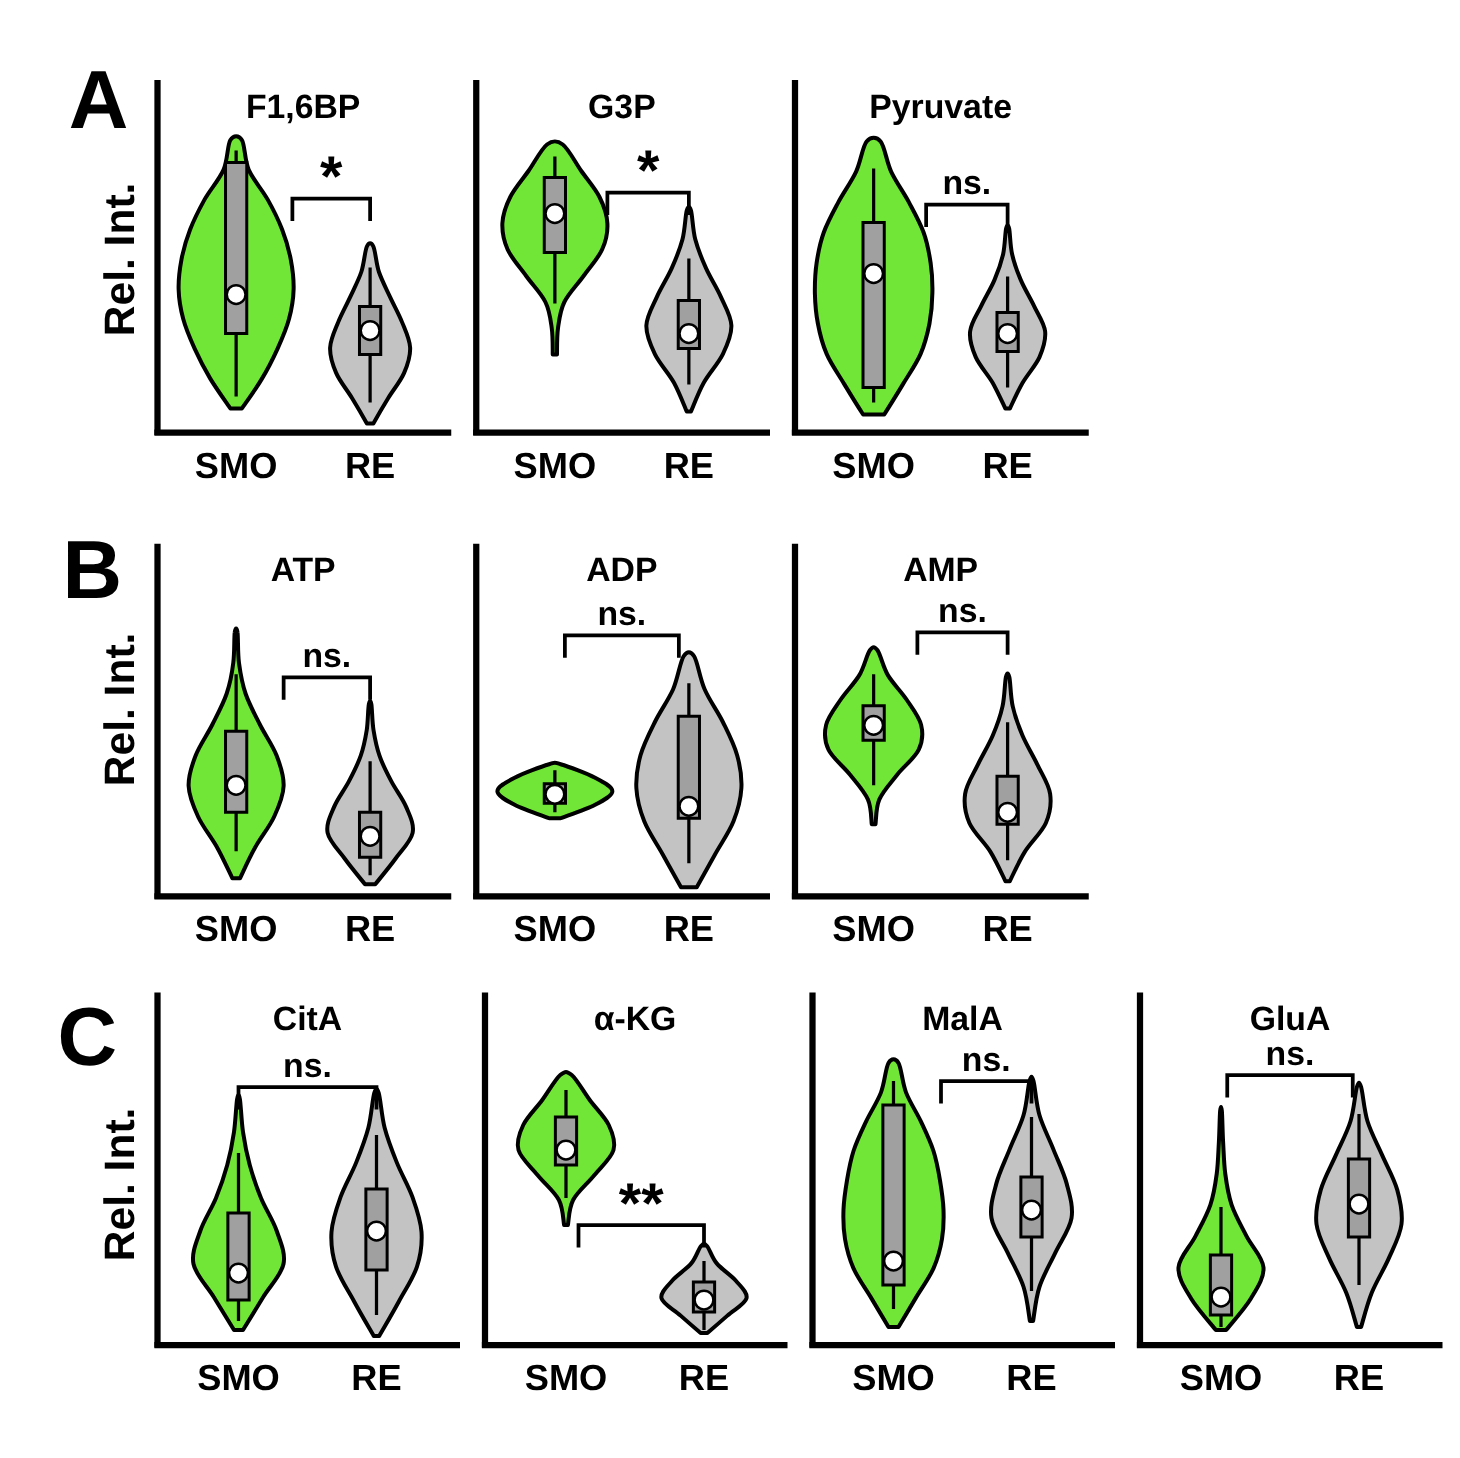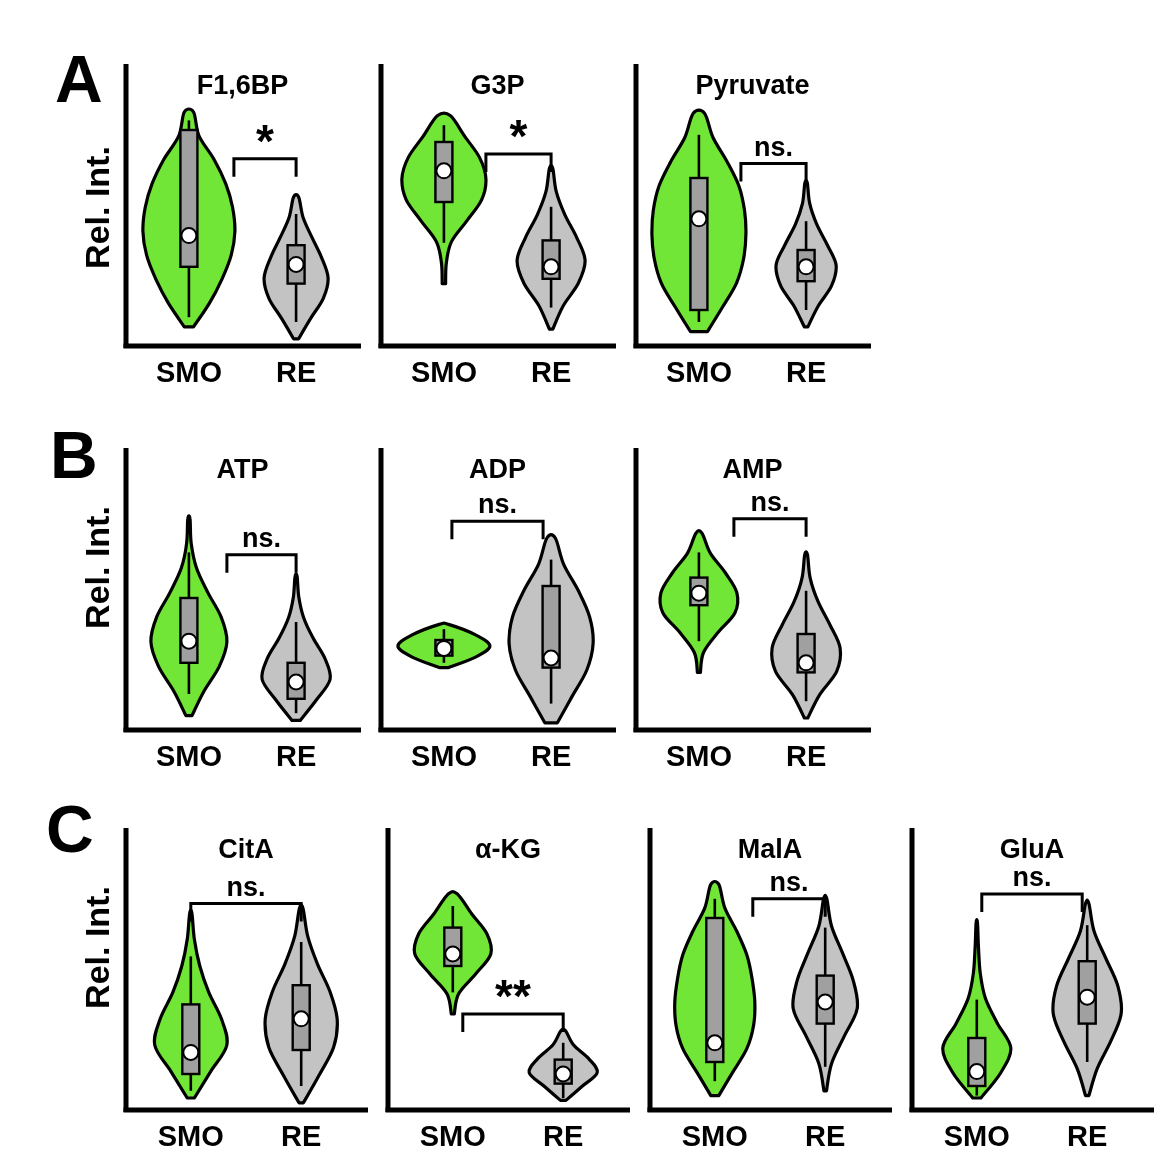--- a/index.html
+++ b/index.html
@@ -69,21 +69,21 @@
         <text x="76.91" y="366" font-size="29" text-anchor="middle">SMO</text>
         <path d="M185.9,310.8 C187.6,307.4 192.1,297.1 196.1,290.2 C200.0,283.4 206.6,276.5 209.6,269.7 C212.6,262.8 214.8,255.9 214.1,249.1 C213.3,242.2 208.3,235.4 205.1,228.5 C201.8,221.7 197.5,214.8 194.6,207.9 C191.7,201.1 189.2,194.2 187.7,187.4 C186.1,180.5 186.1,170.2 185.3,166.8 C184.5,163.4 183.7,163.4 182.9,166.8 C182.1,170.2 182.0,180.5 180.5,187.4 C178.9,194.2 176.5,201.1 173.6,207.9 C170.7,214.8 166.3,221.7 163.1,228.5 C159.8,235.4 154.8,242.2 154.1,249.1 C153.3,255.9 155.6,262.8 158.6,269.7 C161.6,276.5 168.1,283.4 172.1,290.2 C176.0,297.1 180.6,307.4 182.3,310.8 Z" fill="#c3c3c3" stroke="#000000" stroke-width="3.2" stroke-linejoin="round"></path>
         <line x1="184.09" y1="294" x2="184.09" y2="205.2" stroke="#000000" stroke-width="2.6"></line>
         <rect x="175.59" y="234" width="17" height="31.19999999999999" fill="#a0a0a0" stroke="#000000" stroke-width="2.4"></rect>
         <circle cx="184.09" cy="250.8" r="7.5" fill="#ffffff" stroke="#000000" stroke-width="2"></circle>
         <text x="184.09" y="366" font-size="29" text-anchor="middle">RE</text>
         <path d="M118.91,165.6 L118.91,147.6 L184.09,147.6 L184.09,165.6" fill="none" stroke="#000000" stroke-width="3"></path>
         <text x="151.5" y="139.6" font-size="27" text-anchor="middle">ns.</text>
       </svg>
     </div>
-  <div class="panels" id="panel-row-1" style="top:400px">
+  <div class="panels" id="panel-row-1" style="top:387px">
       <svg width="255" height="380" viewBox="0 0 255 380">
         <line x1="14" y1="48" x2="14" y2="332" stroke="#000000" stroke-width="5"></line>
         <line x1="11.5" y1="330" x2="249" y2="330" stroke="#000000" stroke-width="5"></line>
         <text x="130.5" y="78" font-size="27" text-anchor="middle">ATP</text>
         <path d="M80.0,315.6 C82.0,311.5 87.5,299.2 92.1,291.0 C96.7,282.8 103.5,274.6 107.3,266.4 C111.1,258.2 114.6,250.0 114.9,241.8 C115.2,233.6 112.4,225.4 109.2,217.2 C106.0,209.0 100.0,200.8 95.9,192.6 C91.8,184.4 87.3,176.2 84.5,168.0 C81.7,159.8 80.3,151.6 79.2,143.4 C78.1,135.2 78.6,122.9 78.0,118.8 C77.5,114.7 76.3,114.7 75.8,118.8 C75.2,122.9 75.7,135.2 74.6,143.4 C73.6,151.6 72.1,159.8 69.3,168.0 C66.5,176.2 62.0,184.4 57.9,192.6 C53.8,200.8 47.8,209.0 44.6,217.2 C41.4,225.4 38.6,233.6 38.9,241.8 C39.2,250.0 42.7,258.2 46.5,266.4 C50.3,274.6 57.1,282.8 61.7,291.0 C66.3,299.2 71.8,311.5 73.9,315.6 Z" fill="#72e636" stroke="#000000" stroke-width="3.2" stroke-linejoin="round"></path>
         <line x1="76.91" y1="294" x2="76.91" y2="152.4" stroke="#000000" stroke-width="2.6"></line>
         <rect x="68.41" y="198" width="17" height="64.80000000000001" fill="#a0a0a0" stroke="#000000" stroke-width="2.4"></rect>
         <circle cx="76.91" cy="241.2" r="7.5" fill="#ffffff" stroke="#000000" stroke-width="2"></circle>
         <text x="76.91" y="366" font-size="29" text-anchor="middle">SMO</text>
         <path d="M188.2,320.4 C190.9,317.0 199.5,306.7 204.5,299.8 C209.5,293.0 216.7,286.1 218.1,279.3 C219.5,272.4 215.8,265.5 213.0,258.7 C210.2,251.8 204.7,245.0 201.1,238.1 C197.5,231.3 193.9,224.4 191.6,217.5 C189.2,210.7 187.9,203.8 186.8,197.0 C185.7,190.1 185.7,179.8 185.1,176.4 C184.5,173.0 183.7,173.0 183.1,176.4 C182.4,179.8 182.4,190.1 181.4,197.0 C180.3,203.8 179.0,210.7 176.6,217.5 C174.2,224.4 170.7,231.3 167.1,238.1 C163.5,245.0 158.0,251.8 155.2,258.7 C152.4,265.5 148.7,272.4 150.1,279.3 C151.5,286.1 158.7,293.0 163.7,299.8 C168.7,306.7 177.3,317.0 180.0,320.4 Z" fill="#c3c3c3" stroke="#000000" stroke-width="3.2" stroke-linejoin="round"></path>
@@ -122,21 +122,21 @@
         <text x="76.91" y="366" font-size="29" text-anchor="middle">SMO</text>
         <path d="M185.8,318.0 C187.8,314.1 192.9,302.5 197.7,294.7 C202.5,286.9 211.3,279.1 214.7,271.4 C218.1,263.6 219.2,255.8 218.1,248.1 C217.0,240.3 211.6,232.5 207.9,224.7 C204.2,217.0 199.3,209.2 196.0,201.4 C192.7,193.7 189.9,185.9 188.2,178.1 C186.4,170.3 186.4,158.7 185.5,154.8 C184.5,150.9 183.6,150.9 182.7,154.8 C181.8,158.7 181.8,170.3 180.0,178.1 C178.3,185.9 175.5,193.7 172.2,201.4 C168.9,209.2 164.0,217.0 160.3,224.7 C156.6,232.5 151.2,240.3 150.1,248.1 C149.0,255.8 150.1,263.6 153.5,271.4 C156.9,279.1 165.7,286.9 170.5,294.7 C175.3,302.5 180.4,314.1 182.4,318.0 Z" fill="#c3c3c3" stroke="#000000" stroke-width="3.2" stroke-linejoin="round"></path>
         <line x1="184.09" y1="301.2" x2="184.09" y2="190.8" stroke="#000000" stroke-width="2.6"></line>
         <rect x="175.59" y="234" width="17" height="38.39999999999998" fill="#a0a0a0" stroke="#000000" stroke-width="2.4"></rect>
         <circle cx="184.09" cy="262.8" r="7.5" fill="#ffffff" stroke="#000000" stroke-width="2"></circle>
         <text x="184.09" y="366" font-size="29" text-anchor="middle">RE</text>
         <path d="M111.91,136.8 L111.91,118.80000000000001 L184.09,118.80000000000001 L184.09,136.8" fill="none" stroke="#000000" stroke-width="3"></path>
         <text x="148" y="110.80000000000001" font-size="27" text-anchor="middle">ns.</text>
       </svg>
     </div>
-  <div class="panels" id="panel-row-2" style="top:780px">
+  <div class="panels" id="panel-row-2" style="top:746px">
       <svg width="262" height="380" viewBox="0 0 262 380">
         <line x1="14" y1="48" x2="14" y2="332" stroke="#000000" stroke-width="5"></line>
         <line x1="11.5" y1="330" x2="256" y2="330" stroke="#000000" stroke-width="5"></line>
         <text x="134" y="78" font-size="27" text-anchor="middle">CitA</text>
         <path d="M82.4,318.0 C85.1,313.6 93.2,300.4 98.6,291.6 C104.0,282.8 113.0,274.0 114.8,265.2 C116.6,256.4 112.4,247.6 109.4,238.8 C106.4,230.0 100.4,221.2 96.8,212.4 C93.2,203.6 90.2,194.8 87.8,186.0 C85.4,177.2 83.7,168.4 82.4,159.6 C81.1,150.8 80.7,137.6 79.9,133.2 C79.1,128.8 78.5,128.8 77.7,133.2 C76.9,137.6 76.5,150.8 75.2,159.6 C73.9,168.4 72.2,177.2 69.8,186.0 C67.4,194.8 64.4,203.6 60.8,212.4 C57.2,221.2 51.2,230.0 48.2,238.8 C45.2,247.6 41.0,256.4 42.8,265.2 C44.6,274.0 53.6,282.8 59.0,291.6 C64.4,300.4 72.5,313.6 75.2,318.0 Z" fill="#72e636" stroke="#000000" stroke-width="3.2" stroke-linejoin="round"></path>
         <line x1="78.80000000000001" y1="310.8" x2="78.80000000000001" y2="176.4" stroke="#000000" stroke-width="2.6"></line>
         <rect x="70.30000000000001" y="224.4" width="17" height="69.6" fill="#a0a0a0" stroke="#000000" stroke-width="2.4"></rect>
         <circle cx="78.80000000000001" cy="272.4" r="7.5" fill="#ffffff" stroke="#000000" stroke-width="2"></circle>
         <text x="78.80000000000001" y="366" font-size="29" text-anchor="middle">SMO</text>
         <path d="M191.4,322.8 C194.0,318.2 202.2,304.3 207.2,295.0 C212.2,285.8 218.6,276.5 221.6,267.3 C224.6,258.0 225.8,248.7 225.2,239.5 C224.6,230.2 221.3,221.0 218.0,211.7 C214.7,202.5 209.1,193.2 205.4,183.9 C201.7,174.7 198.1,165.4 195.7,156.2 C193.3,146.9 192.4,133.0 191.0,128.4 C189.6,123.8 188.8,123.8 187.4,128.4 C186.0,133.0 185.1,146.9 182.7,156.2 C180.3,165.4 176.7,174.7 173.0,183.9 C169.3,193.2 163.7,202.5 160.4,211.7 C157.1,221.0 153.8,230.2 153.2,239.5 C152.6,248.7 153.8,258.0 156.8,267.3 C159.8,276.5 166.2,285.8 171.2,295.0 C176.2,304.3 184.4,318.2 187.0,322.8 Z" fill="#c3c3c3" stroke="#000000" stroke-width="3.2" stroke-linejoin="round"></path>

